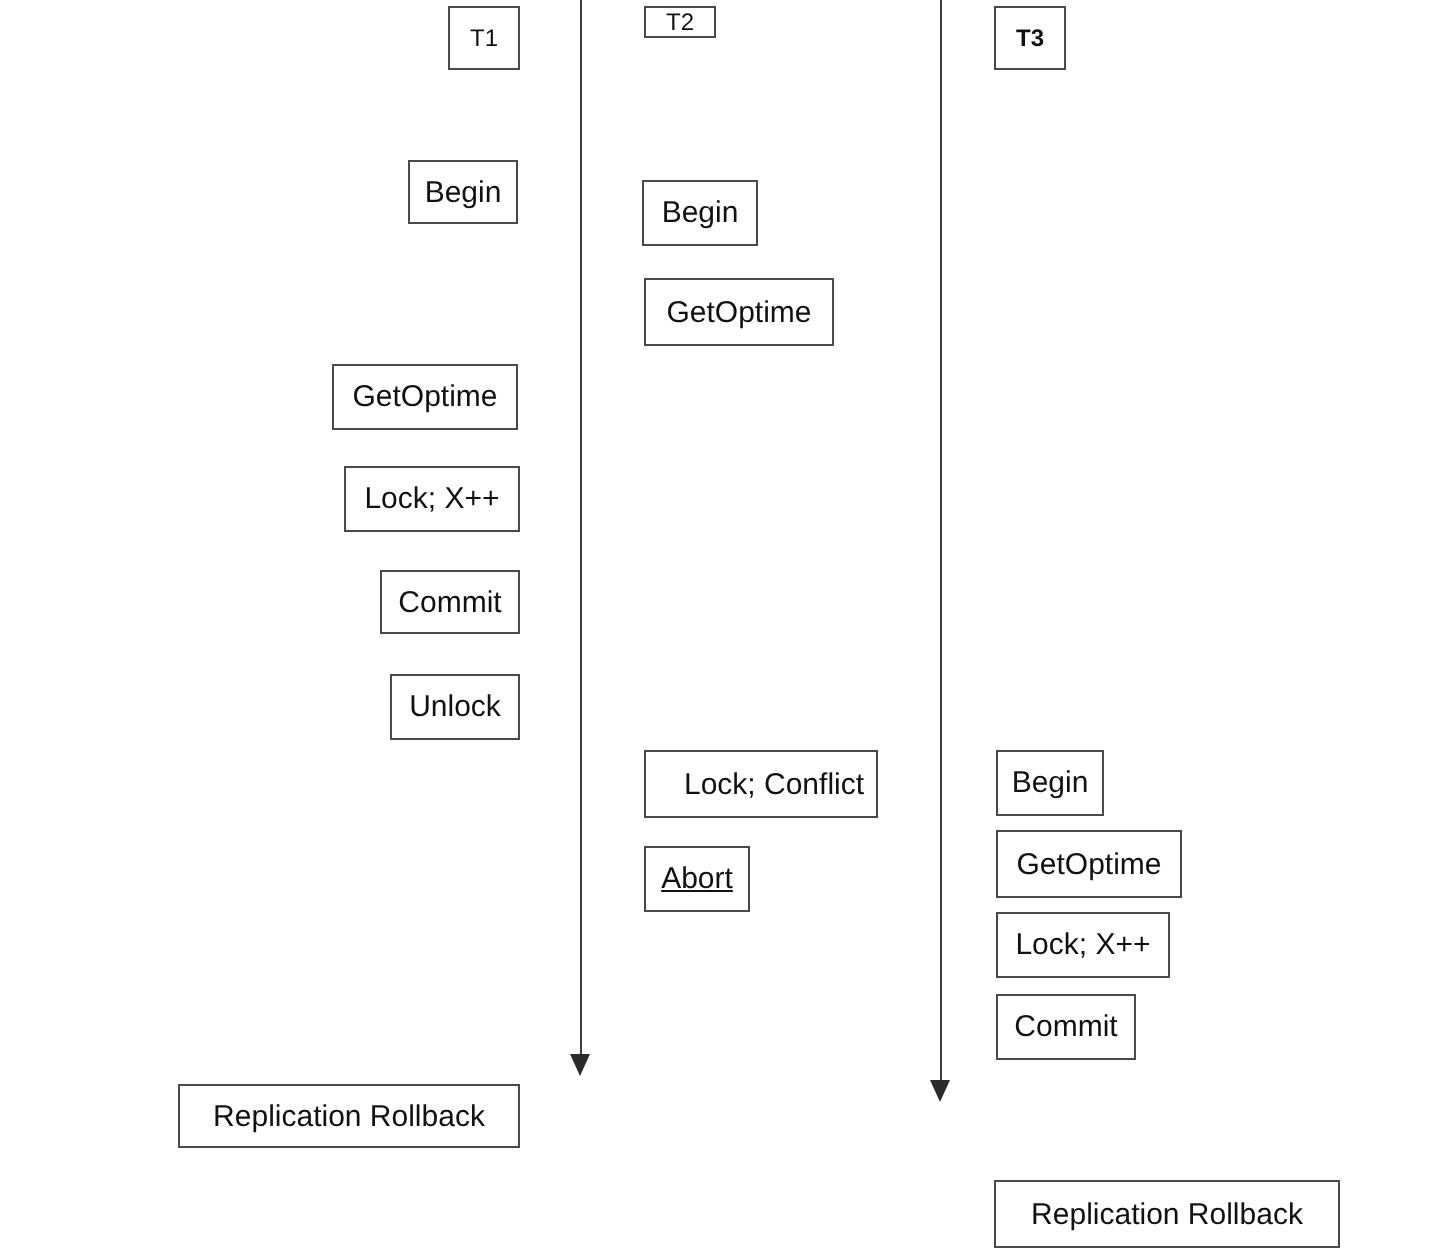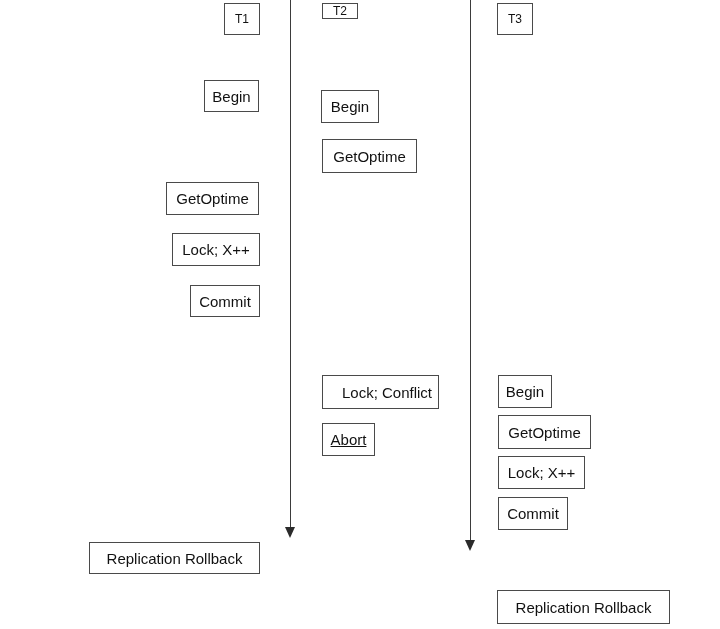--- a/index.html
+++ b/index.html
@@ -67,40 +67,43 @@
     <div class="lane-line" style="left: 290px; top: 0px; height: 527px; border-left-color: rgb(59, 59, 59);"></div>
     <div class="lane-arrow" style="left: 285.3px; top: 527px;"></div>
     <div class="lane-line" style="left: 470px; top: 0px; height: 540px; border-left-color: rgb(59, 59, 59);"></div>
     <div class="lane-arrow" style="left: 465.3px; top: 540px;"></div>
     <div class="node header-node" style="left: 224px; top: 3px; width: 31px; height: 32px; border-color: rgb(74, 74, 74);">
       <span>T1</span>
     </div>
     <div class="node header-node" style="left: 322px; top: 3px; width: 31px; height: 16px; border-color: rgb(74, 74, 74);">
       <span>T2</span>
     </div>
-    <div class="node header-node" style="left: 497px; top: 3px; width: 31px; height: 32px; border-color: rgb(74, 74, 74);">
+    <div class="node header-node" style="left: 497px; top: 3px; width: 31px; height: 32px; border-color: rgb(74, 74, 74); font-weight: bold;">
       <span>T3</span>
     </div>
     <div class="node" style="left: 204px; top: 80px; width: 55px; height: 32px; border-color: rgb(74, 74, 74);">
       <span>Begin</span>
     </div>
     <div class="node" style="left: 321px; top: 90px; width: 58px; height: 33px; border-color: rgb(74, 74, 74);">
       <span>Begin</span>
     </div>
     <div class="node" style="left: 322px; top: 139px; width: 95px; height: 34px; border-color: rgb(74, 74, 74);">
       <span>GetOptime</span>
     </div>
     <div class="node" style="left: 166px; top: 182px; width: 93px; height: 33px; border-color: rgb(74, 74, 74);">
       <span>GetOptime</span>
     </div>
     <div class="node" style="left: 172px; top: 233px; width: 88px; height: 33px; border-color: rgb(74, 74, 74);">
       <span>Lock; X++</span>
     </div>
     <div class="node" style="left: 190px; top: 285px; width: 70px; height: 32px; border-color: rgb(74, 74, 74);">
       <span>Commit</span>
+    </div>
+    <div class="node" style="left: 195px; top: 337px; width: 65px; height: 33px; border-color: rgb(74, 74, 74);">
+      <span>Unlock</span>
     </div>
     <div class="node" style="left: 322px; top: 375px; width: 117px; height: 34px; border-color: rgb(74, 74, 74); padding-left: 20px;">
       <span>Lock; Conflict</span>
     </div>
     <div class="node" style="left: 498px; top: 375px; width: 54px; height: 33px; border-color: rgb(74, 74, 74);">
       <span>Begin</span>
     </div>
     <div class="node" style="left: 322px; top: 423px; width: 53px; height: 33px; border-color: rgb(74, 74, 74); text-decoration: underline;">
       <span>Abort</span>
     </div>

